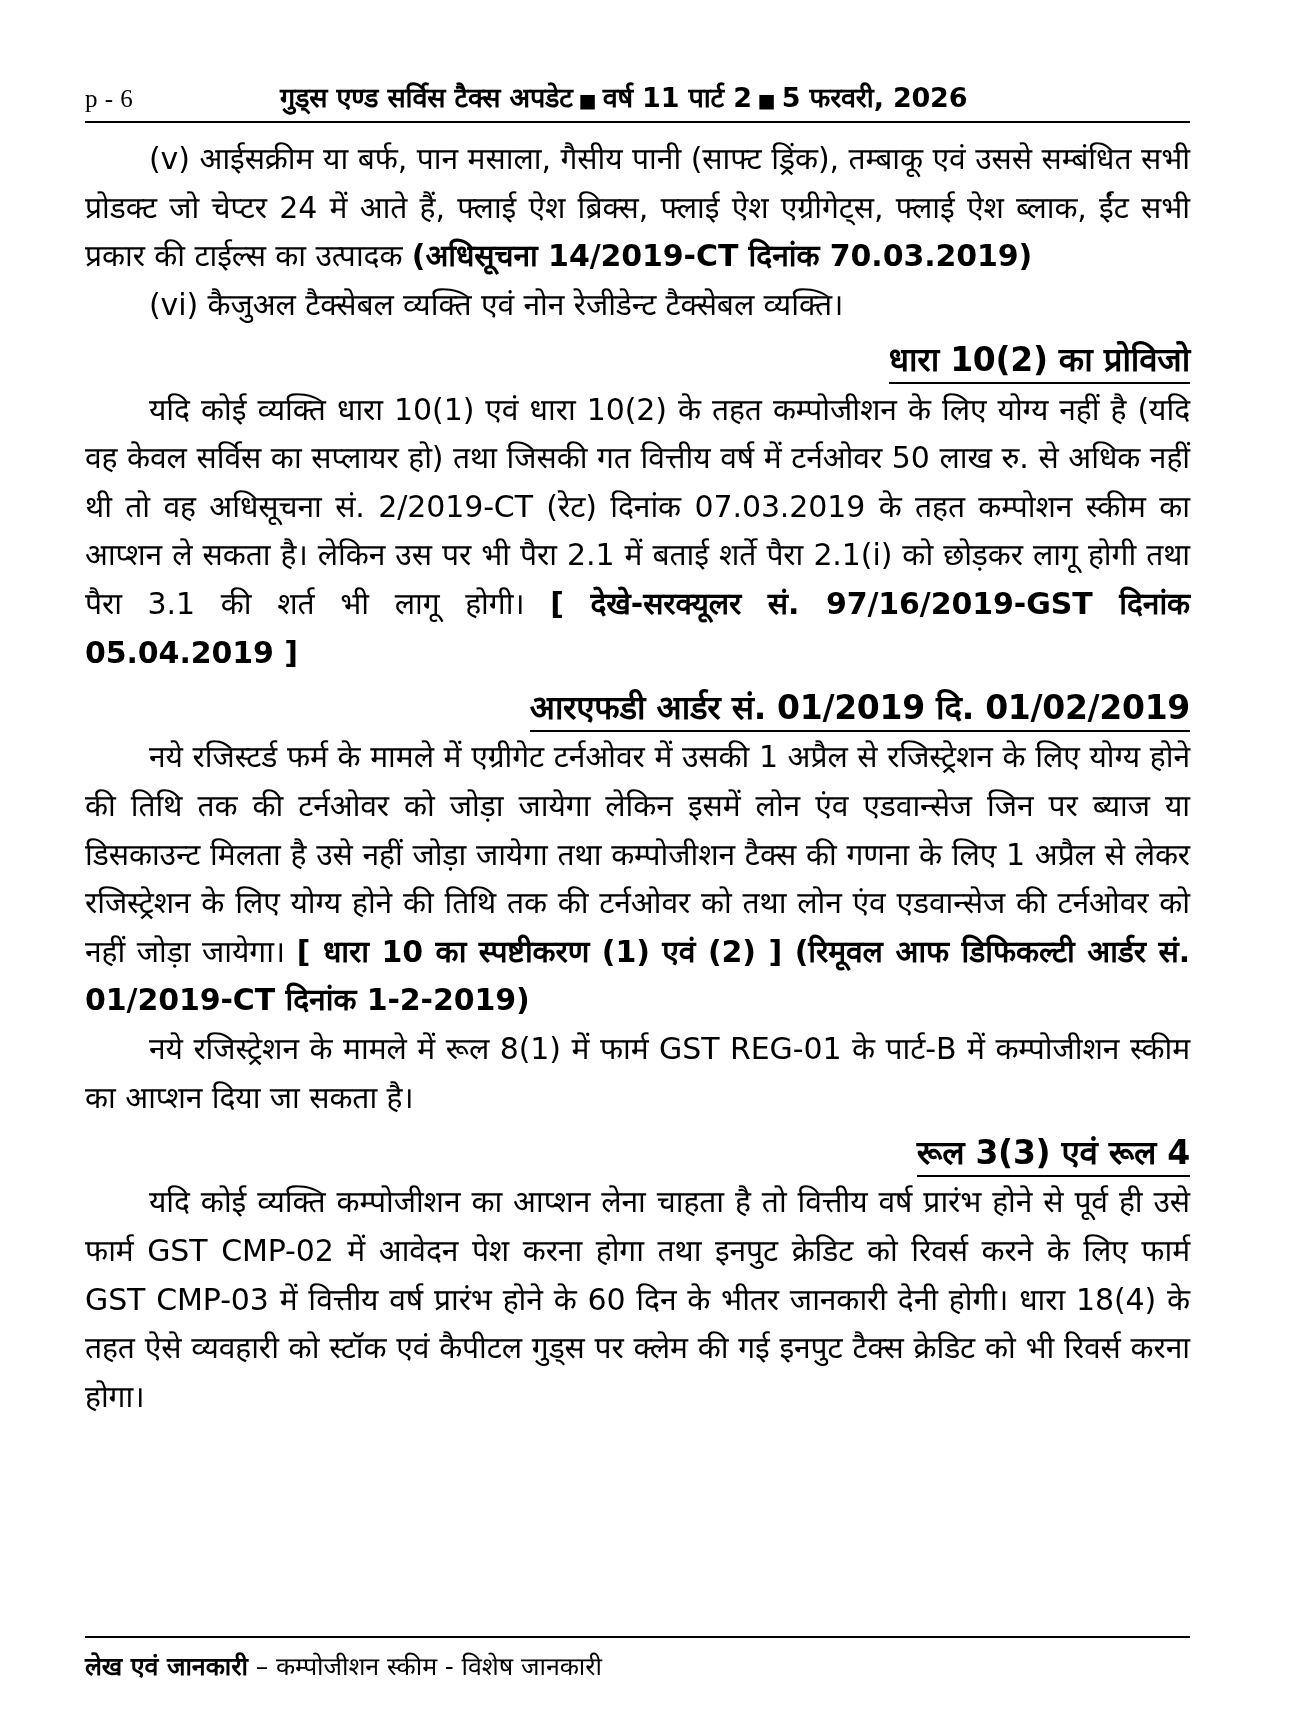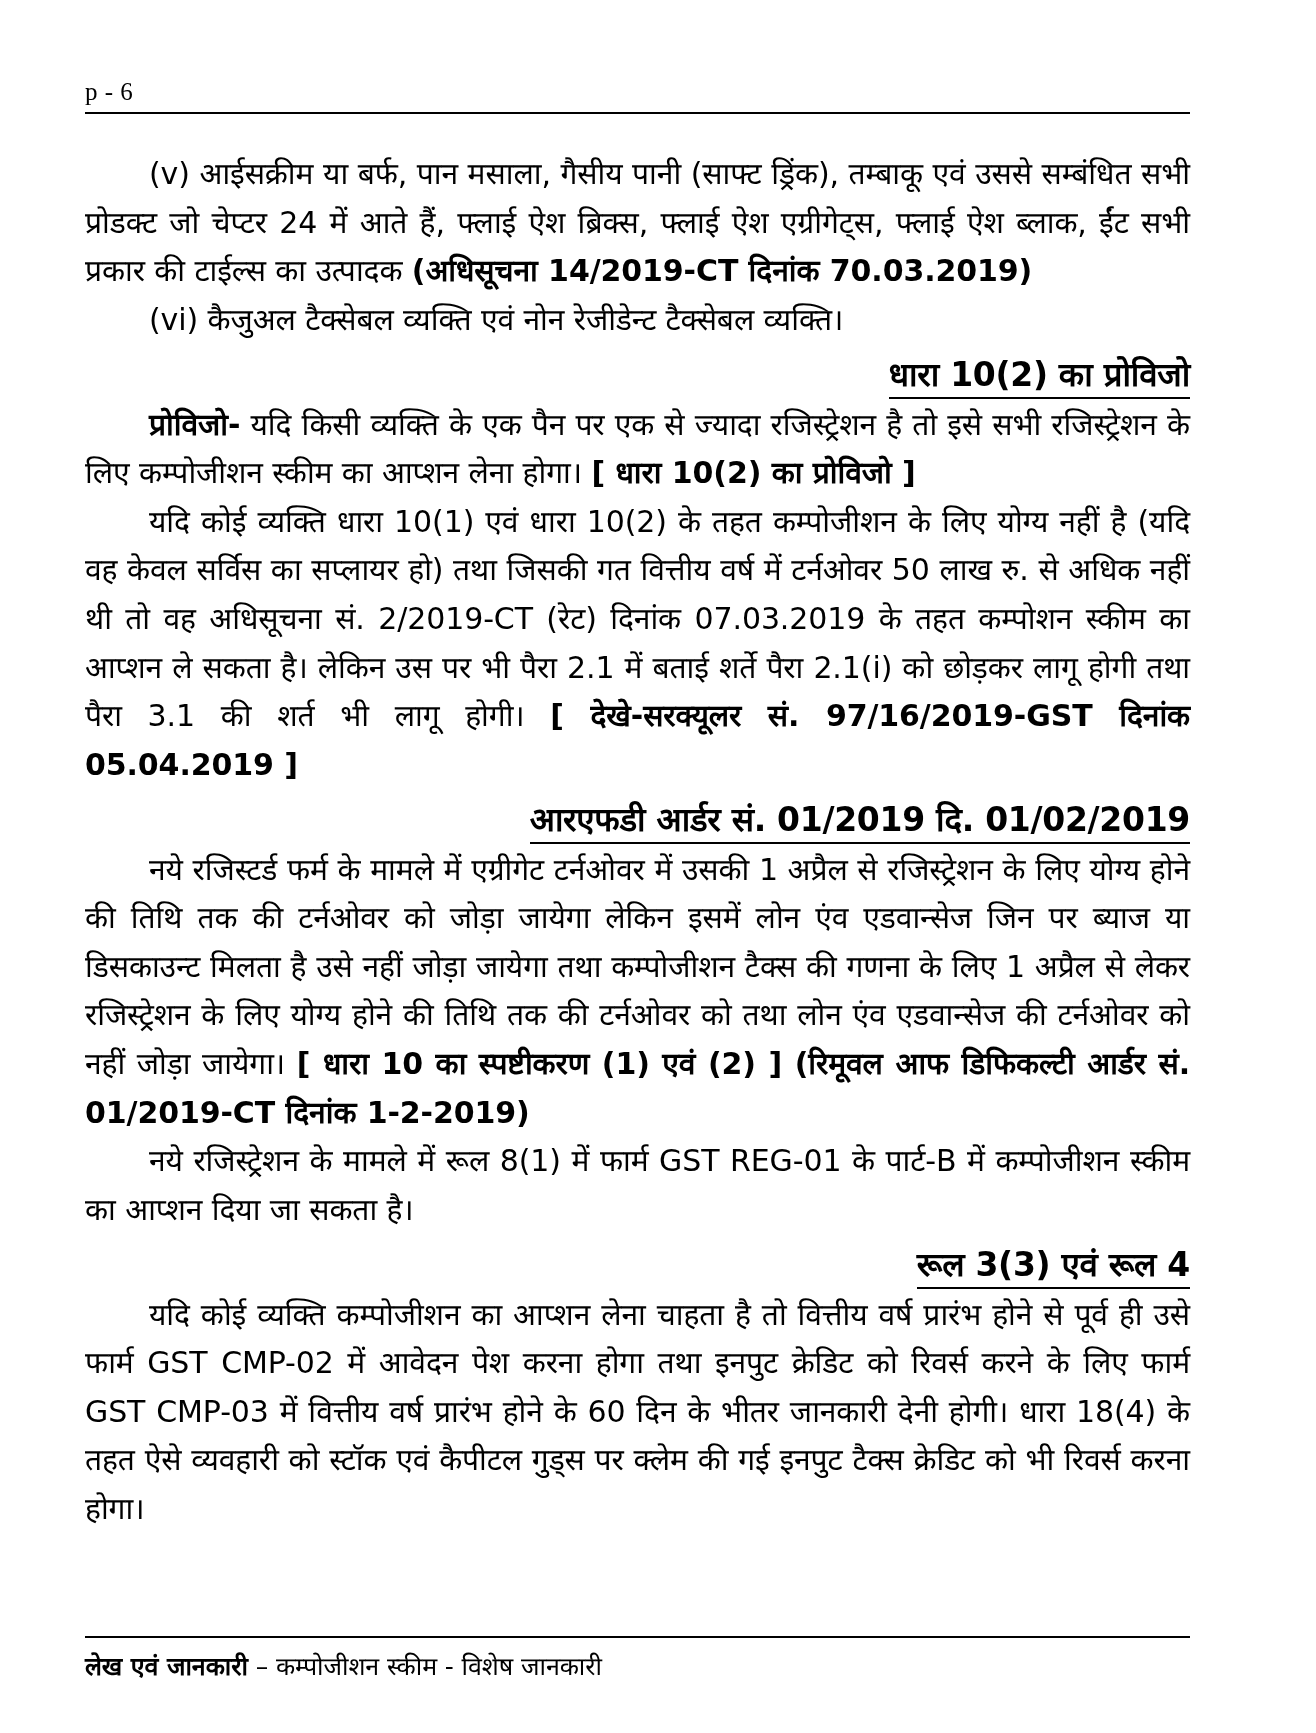--- a/index.html
+++ b/index.html
@@ -62,21 +62,21 @@
   }
   .rule {
     width: 100%;
     border: 0;
     border-top: 2.2px solid #000;
     margin: 0 0 0 0;
   }
 
   
   .body {
-    margin-top: 36px;
+    margin-top: 12px;
   }
   p.para {
     margin: 0 0 0 0;
     font-size: 30px;
     line-height: 1.62;
     text-align: justify;
     text-justify: inter-word;
     text-indent: 64px;
     font-family: "DejaVu Sans", "Liberation Sans", sans-serif;
     font-weight: 400;
@@ -127,32 +127,32 @@
 </style>
 </head>
 <body>
 
 <div class="page">
 
   <div class="content">
 
     <div class="masthead">
       <span class="folio">p - 6</span>
+      <span class="masthead-title"><span>गुड्स एण्ड सर्विस टैक्स अपडेट</span><span class="sep">■</span><span>वर्ष 11 पार्ट 2</span><span class="sep">■</span><span>5 फरवरी, 2026</span></span>
     </div>
     <hr class="rule">
 
     <div class="body">
 
       <p class="para"><span>(v) आईसक्रीम या बर्फ, पान मसाला, गैसीय पानी (साफ्ट ड्रिंक), तम्बाकू एवं उससे सम्बंधित सभी प्रोडक्ट जो चेप्टर 24 में आते हैं, फ्लाई ऐश ब्रिक्स, फ्लाई ऐश एग्रीगेट्स, फ्लाई ऐश ब्लाक, ईंट सभी प्रकार की टाईल्स का उत्पादक </span><span class="bold">(अधिसूचना 14/2019-CT दिनांक 70.03.2019)</span></p>
 
       <p class="para"><span>(vi) कैजुअल टैक्सेबल व्यक्ति एवं नोन रेजीडेन्ट टैक्सेबल व्यक्ति।</span></p>
 
       <h2 class="heading"><span class="hu">धारा 10(2) का प्रोविजो</span></h2>
 
-      <p class="para"><span class="bold">प्रोविजो-</span><span> यदि किसी व्यक्ति के एक पैन पर एक से ज्यादा रजिस्ट्रेशन है तो इसे सभी रजिस्ट्रेशन के लिए कम्पोजीशन स्कीम का आप्शन लेना होगा। </span><span class="bold">[ धारा 10(2) का प्रोविजो ]</span></p>
 
 
       <p class="para"><span>यदि कोई व्यक्ति धारा 10(1) एवं धारा 10(2) के तहत कम्पोजीशन के लिए योग्य नहीं है (यदि वह केवल सर्विस का सप्लायर हो) तथा जिसकी गत वित्तीय वर्ष में टर्नओवर 50 लाख रु. से अधिक नहीं थी तो वह अधिसूचना सं. 2/2019-CT (रेट) दिनांक 07.03.2019 के तहत कम्पोशन स्कीम का आप्शन ले सकता है। लेकिन उस पर भी पैरा 2.1 में बताई शर्ते पैरा 2.1(i) को छोड़कर लागू होगी तथा पैरा 3.1 की शर्त भी लागू होगी। </span><span class="bold">[ देखे-सरक्यूलर सं. 97/16/2019-GST दिनांक 05.04.2019 ]</span></p>
 
       <h2 class="heading"><span class="hu">आरएफडी आर्डर सं. 01/2019 दि. 01/02/2019</span></h2>
 
       <p class="para"><span>नये रजिस्टर्ड फर्म के मामले में एग्रीगेट टर्नओवर में उसकी 1 अप्रैल से रजिस्ट्रेशन के लिए योग्य होने की तिथि तक की टर्नओवर को जोड़ा जायेगा लेकिन इसमें लोन एंव एडवान्सेज जिन पर ब्याज या डिसकाउन्ट मिलता है उसे नहीं जोड़ा जायेगा तथा कम्पोजीशन टैक्स की गणना के लिए 1 अप्रैल से लेकर रजिस्ट्रेशन के लिए योग्य होने की तिथि तक की टर्नओवर को तथा लोन एंव एडवान्सेज की टर्नओवर को नहीं जोड़ा जायेगा। </span><span class="bold">[ धारा 10 का स्पष्टीकरण (1) एवं (2) ] (रिमूवल आफ डिफिकल्टी आर्डर सं. 01/2019-CT दिनांक 1-2-2019)</span></p>
 
 
       <p class="para"><span>नये रजिस्ट्रेशन के मामले में रूल 8(1) में फार्म GST REG-01 के पार्ट-B में कम्पोजीशन स्कीम का आप्शन दिया जा सकता है।</span></p>

